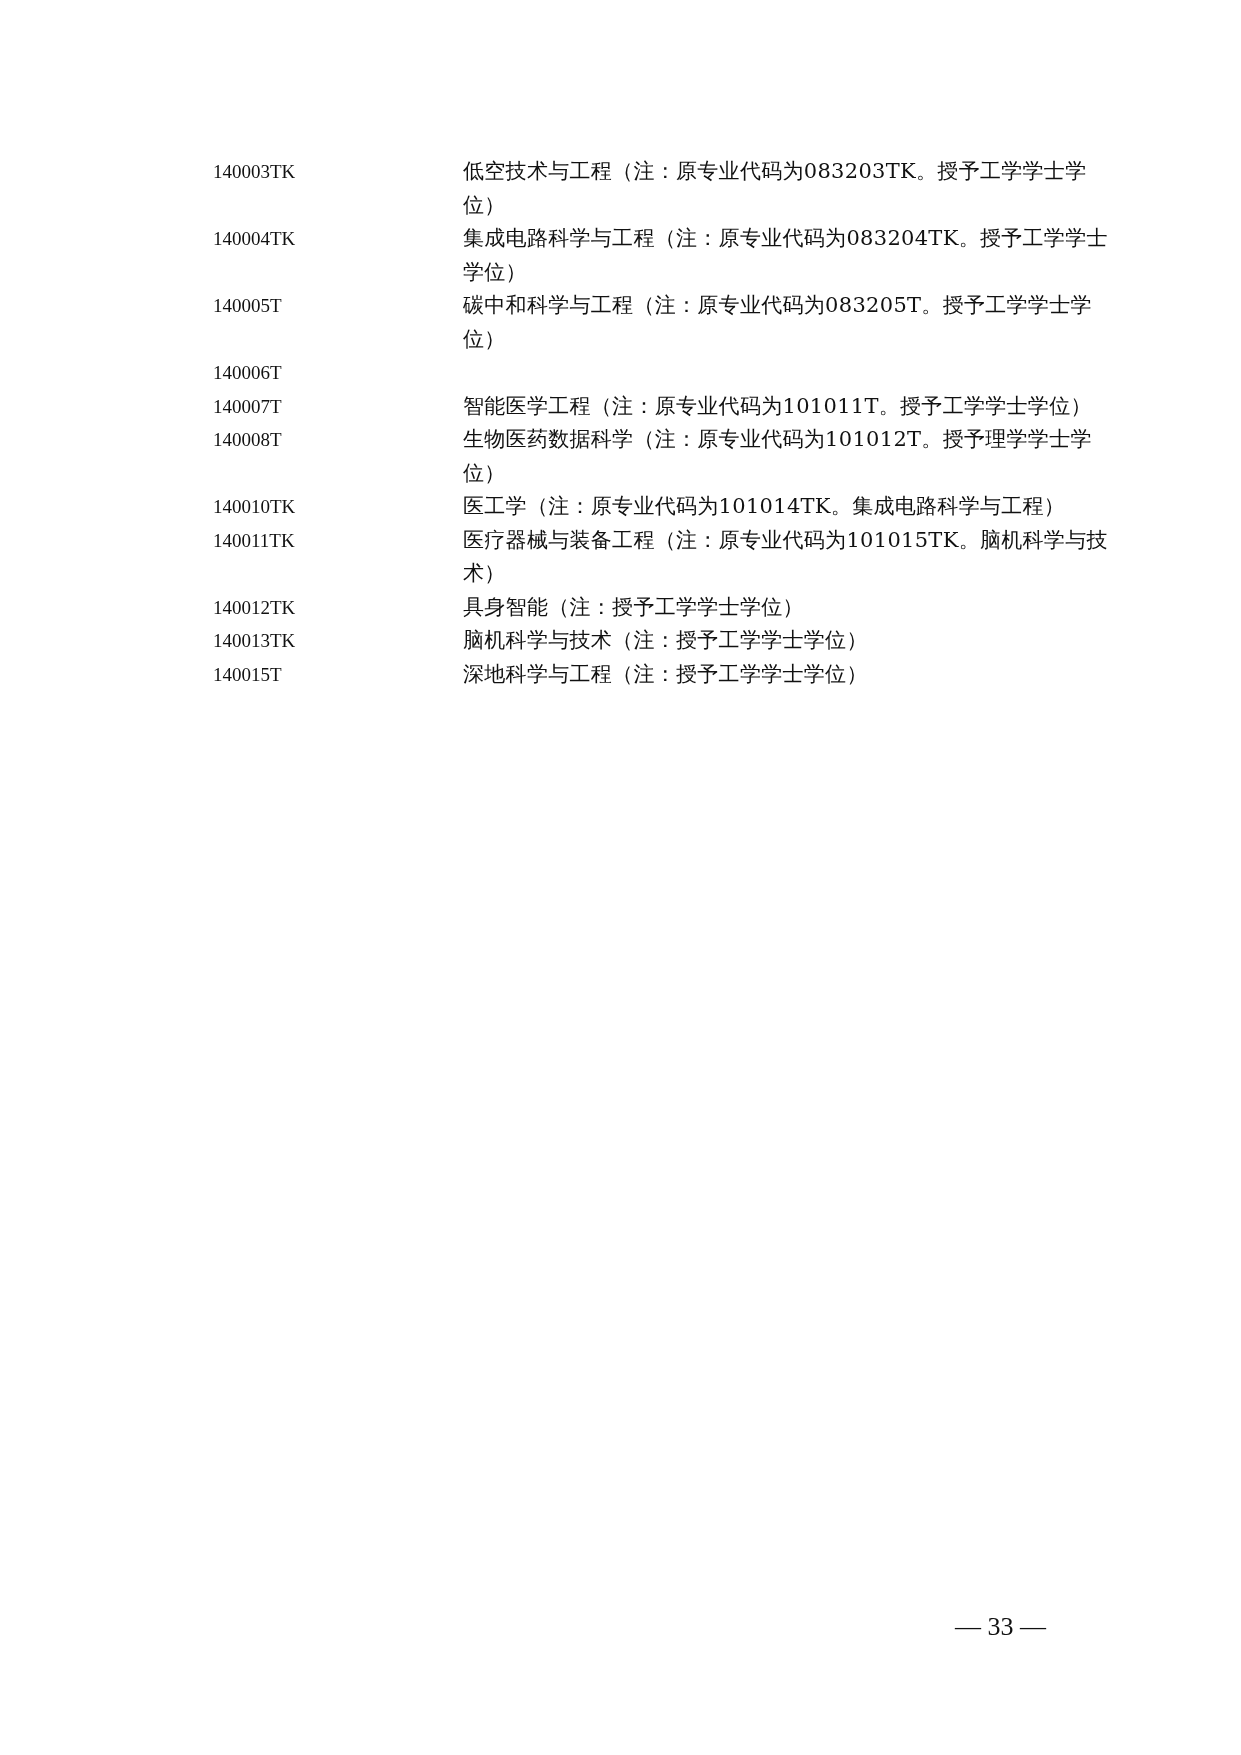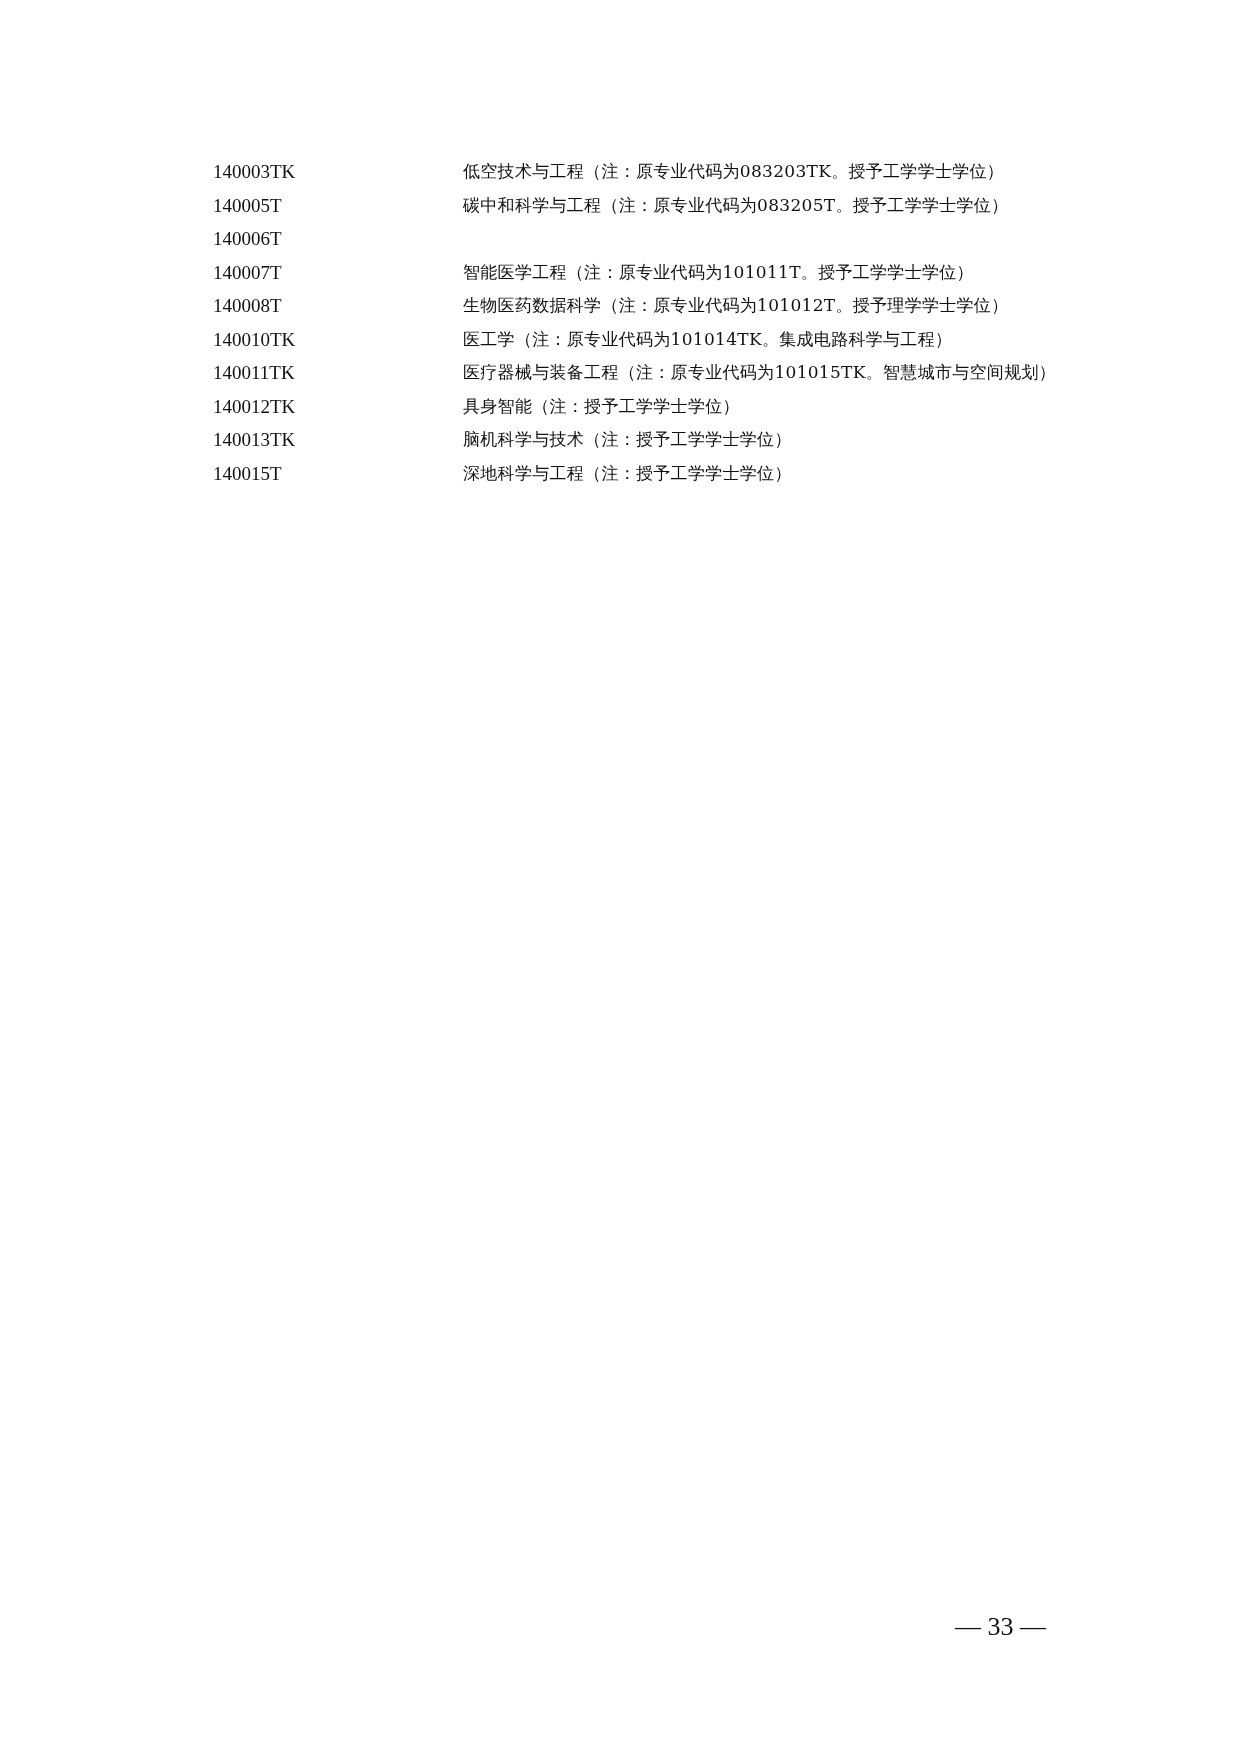--- a/index.html
+++ b/index.html
@@ -2,31 +2,35 @@
 <html><head>
   <meta charset="utf-8">
   <style>
     html, body { margin: 0; padding: 0; background: #ffffff; }
     body { width: 1241px; height: 1755px; position: relative; overflow: hidden;
       font-family: "DejaVu Serif", "Liberation Serif", serif; color: #111; }
     .list { position: absolute; left: 213px; top: 155px; width: 900px; }
     .row { display: flex; align-items: flex-start; }
     .code { width: 250px; flex: 0 0 250px; font-size: 19px; line-height: 33.5px;
       font-family: "Liberation Serif", "DejaVu Serif", serif; }
-    .name { width: 650px; font-size: 17px; line-height: 33.5px; letter-spacing: 0.3px; }
+    .name { width: 650px; font-size: 21px; line-height: 33.5px; letter-spacing: 0.3px; }
     .page-num { position: absolute; top: 1612px; left: 955px; font-size: 26px;
       font-family: "Liberation Serif", serif; white-space: pre; }
   </style>
 </head>
 <body>
 
 <div class="list">
   <div class="row">
     <div class="code">140003TK</div>
     <div class="name">低空技术与工程（注：原专业代码为083203TK。授予工学学士学位）</div>
+  </div>
+  <div class="row">
+    <div class="code">140004TK</div>
+    <div class="name">集成电路科学与工程（注：原专业代码为083204TK。授予工学学士学位）</div>
   </div>
   <div class="row">
     <div class="code">140005T</div>
     <div class="name">碳中和科学与工程（注：原专业代码为083205T。授予工学学士学位）</div>
   </div>
   <div class="row">
     <div class="code">140006T</div>
   </div>
   <div class="row">
     <div class="code">140007T</div>
@@ -35,21 +39,21 @@
   <div class="row">
     <div class="code">140008T</div>
     <div class="name">生物医药数据科学（注：原专业代码为101012T。授予理学学士学位）</div>
   </div>
   <div class="row">
     <div class="code">140010TK</div>
     <div class="name">医工学（注：原专业代码为101014TK。集成电路科学与工程）</div>
   </div>
   <div class="row">
     <div class="code">140011TK</div>
-    <div class="name">医疗器械与装备工程（注：原专业代码为101015TK。智慧城市与空间规划）</div>
+    <div class="name">医疗器械与装备工程（注：原专业代码为101015TK。脑机科学与技术）</div>
   </div>
   <div class="row">
     <div class="code">140012TK</div>
     <div class="name">具身智能（注：授予工学学士学位）</div>
   </div>
   <div class="row">
     <div class="code">140013TK</div>
     <div class="name">脑机科学与技术（注：授予工学学士学位）</div>
   </div>
   <div class="row">

